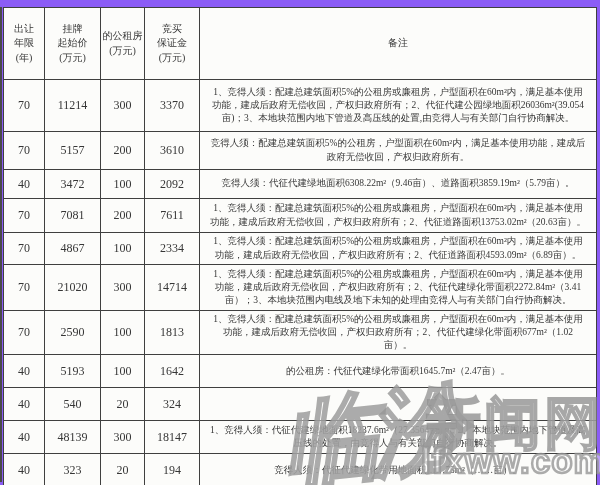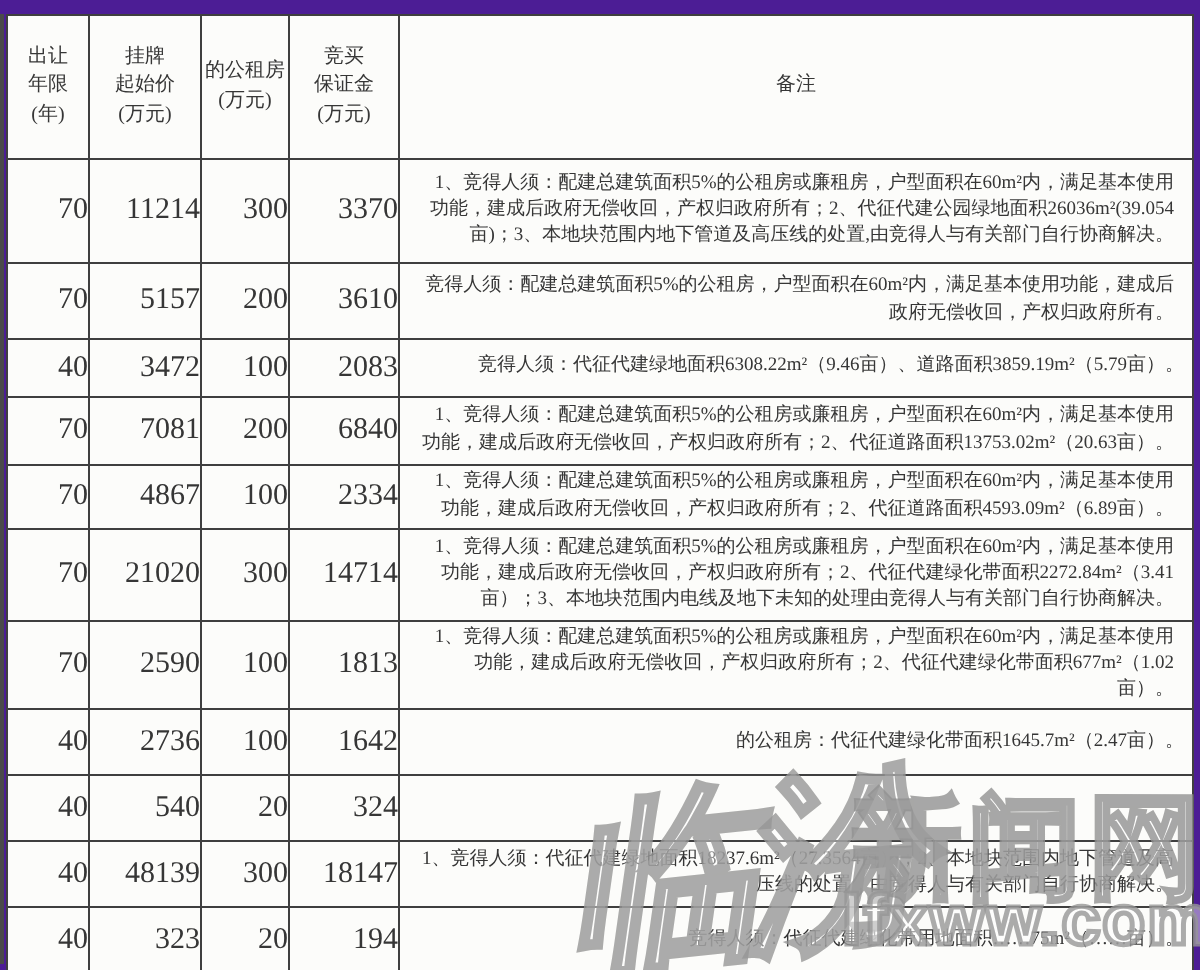--- a/index.html
+++ b/index.html
@@ -2,21 +2,21 @@
 <html><head>
 <meta charset="utf-8">
 <style>
   html,body{margin:0;padding:0;}
   body{
     width:600px;height:485px;
     background:#efefed;
     font-family:"Liberation Serif","DejaVu Serif",serif;
     overflow:hidden;
   }
-  .sheet{position:relative;width:600px;height:485px;background:#4c1d95;overflow:hidden;}
+  .sheet{position:relative;width:600px;height:485px;background:#8b5cf6;overflow:hidden;}
   
   .left-edge{position:absolute;left:0;top:7px;width:2px;height:475px;background:#4a4a4a;}
   table{
     position:absolute;left:3px;top:7px;
     border-collapse:collapse;table-layout:fixed;
     background:#fcfcfa;
   }
   th,td{
     border:1px solid #3f3f3f;
     color:#363636;
@@ -25,28 +25,28 @@
     padding:0;
   }
   th{
     font-weight:normal;
     font-size:10px;
     line-height:1.45;
     text-align:center;
     white-space:pre-line;
   }
   td.num{
-    text-align:right;
-    font-size:15px;
+    text-align:center;
+    font-size:12px;
   }
   td.remark{
     font-size:9.5px;
     line-height:1.38;
     padding:2px 9px;
-    text-align:right;
+    text-align:center;
   }
   td.remark.center{padding:0 4px;}
   
   .wm{
     position:absolute;
     pointer-events:none;
     color:rgba(255,255,255,0.42);
     -webkit-text-stroke:2px rgba(145,145,145,0.8);
     font-weight:bold;
     white-space:nowrap;
@@ -115,28 +115,28 @@
         <td class="num">70</td>
         <td class="num">5157</td>
         <td class="num">200</td>
         <td class="num">3610</td>
         <td class="remark">竞得人须：配建总建筑面积5%的公租房，户型面积在60m²内，满足基本使用功能，建成后政府无偿收回，产权归政府所有。</td>
       </tr>
       <tr style="height:29px">
         <td class="num">40</td>
         <td class="num">3472</td>
         <td class="num">100</td>
-        <td class="num">2083</td>
+        <td class="num">2092</td>
         <td class="remark center">竞得人须：代征代建绿地面积6308.22m²（9.46亩）、道路面积3859.19m²（5.79亩）。</td>
       </tr>
       <tr style="height:34px">
         <td class="num">70</td>
         <td class="num">7081</td>
         <td class="num">200</td>
-        <td class="num">6840</td>
+        <td class="num">7611</td>
         <td class="remark">1、竞得人须：配建总建筑面积5%的公租房或廉租房，户型面积在60m²内，满足基本使用功能，建成后政府无偿收回，产权归政府所有；2、代征道路面积13753.02m²（20.63亩）。</td>
       </tr>
       <tr style="height:32px">
         <td class="num">70</td>
         <td class="num">4867</td>
         <td class="num">100</td>
         <td class="num">2334</td>
         <td class="remark">1、竞得人须：配建总建筑面积5%的公租房或廉租房，户型面积在60m²内，满足基本使用功能，建成后政府无偿收回，产权归政府所有；2、代征道路面积4593.09m²（6.89亩）。</td>
       </tr>
       <tr style="height:46px">
@@ -148,21 +148,21 @@
       </tr>
       <tr style="height:39px">
         <td class="num">70</td>
         <td class="num">2590</td>
         <td class="num">100</td>
         <td class="num">1813</td>
         <td class="remark">1、竞得人须：配建总建筑面积5%的公租房或廉租房，户型面积在60m²内，满足基本使用功能，建成后政府无偿收回，产权归政府所有；2、代征代建绿化带面积677m²（1.02亩）。</td>
       </tr>
       <tr style="height:33px">
         <td class="num">40</td>
-        <td class="num">2736</td>
+        <td class="num">5193</td>
         <td class="num">100</td>
         <td class="num">1642</td>
         <td class="remark center">的公租房：代征代建绿化带面积1645.7m²（2.47亩）。</td>
       </tr>
       <tr style="height:33px">
         <td class="num">40</td>
         <td class="num">540</td>
         <td class="num">20</td>
         <td class="num">324</td>
         <td class="remark center"></td>

